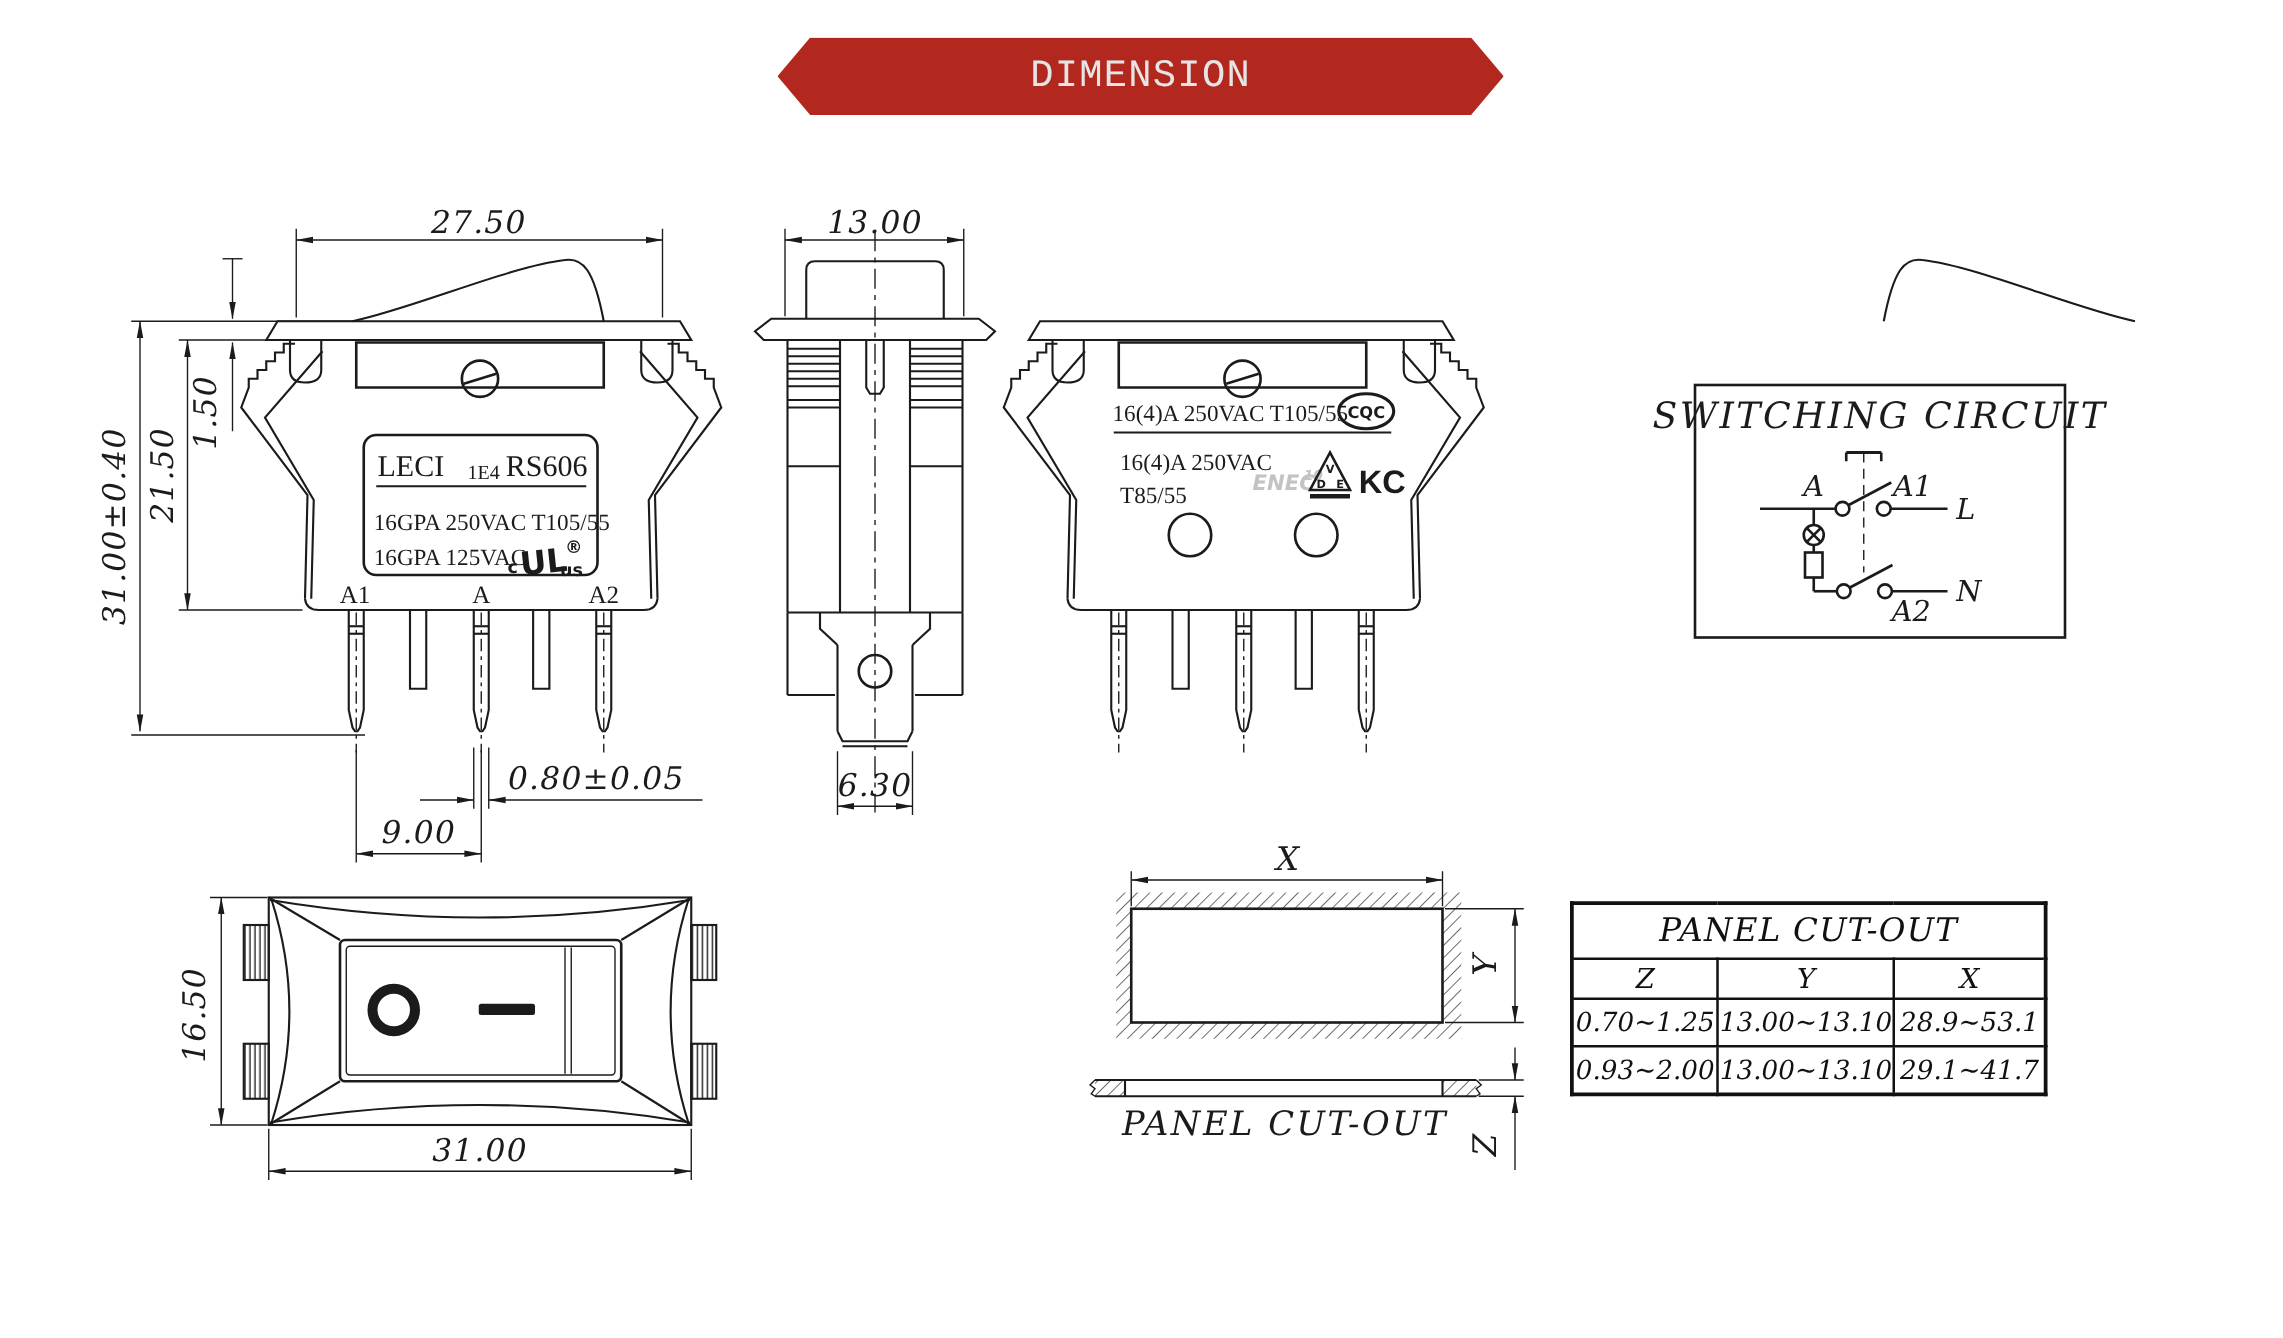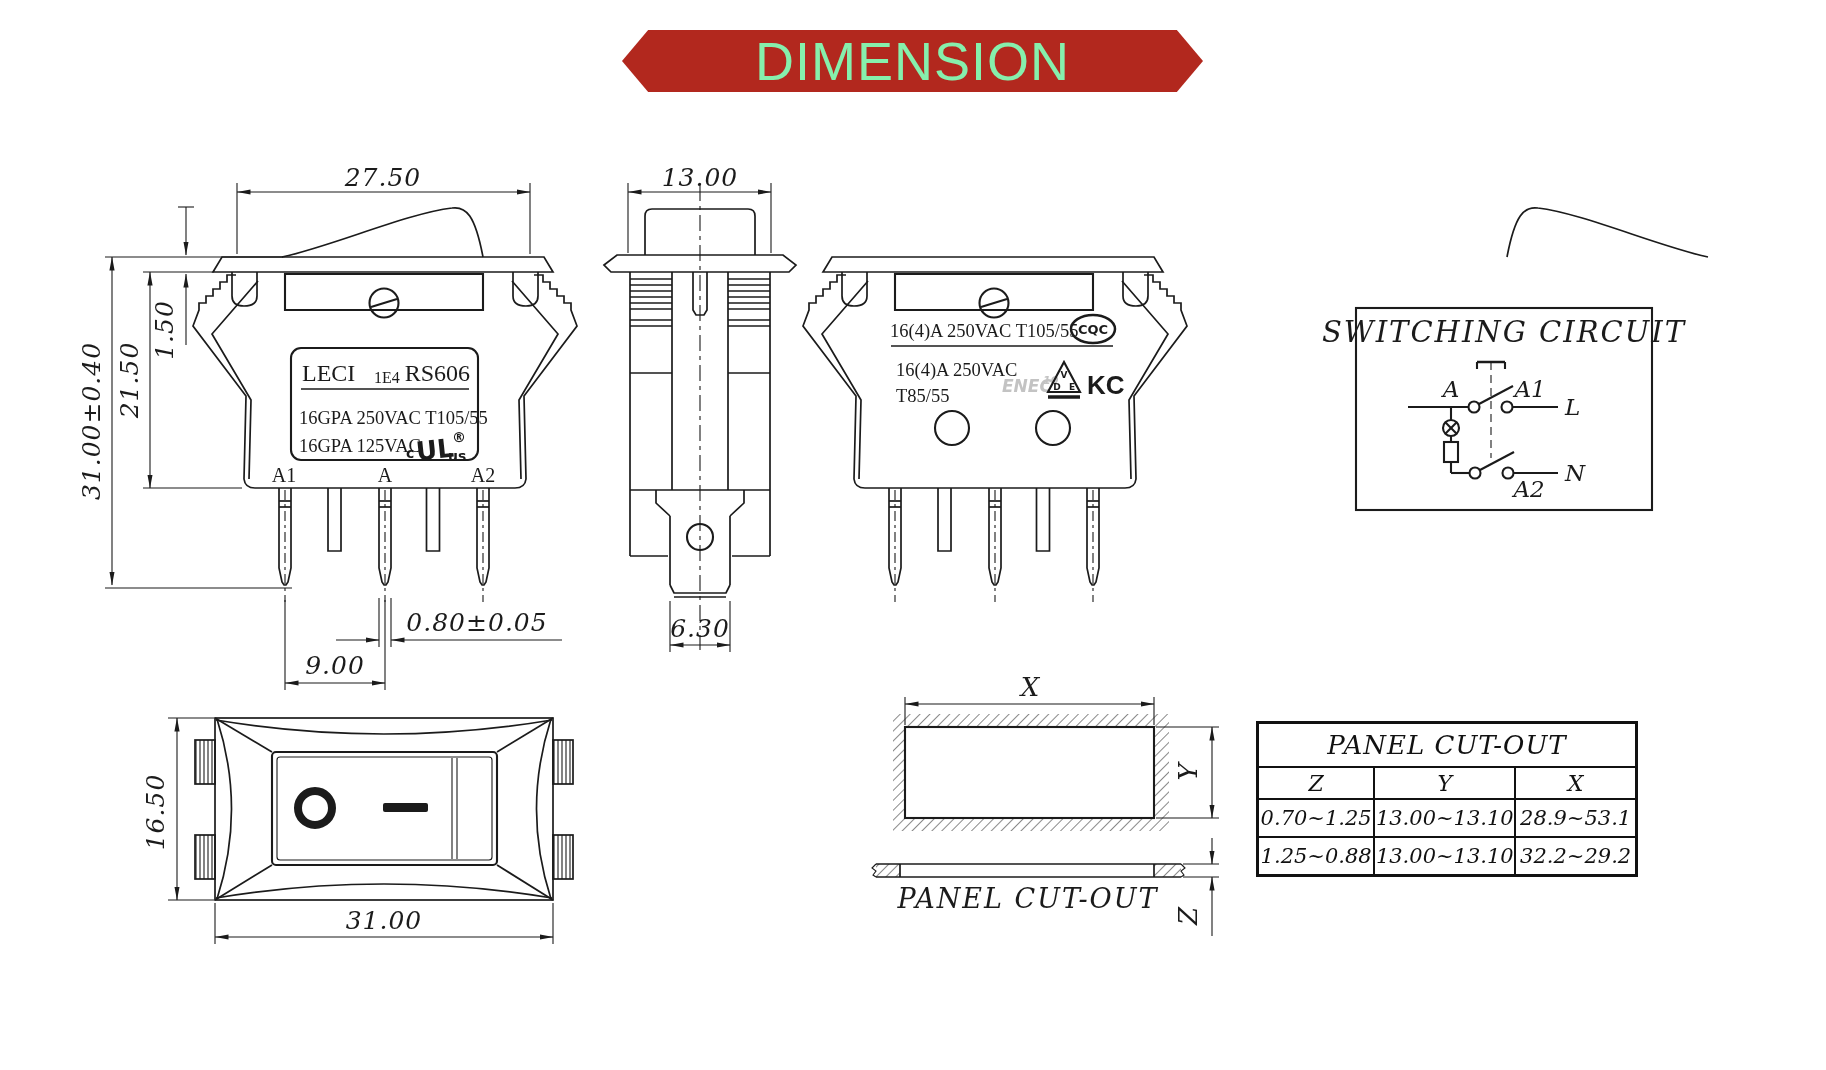--- a/index.html
+++ b/index.html
@@ -1,20 +1,20 @@
 <!DOCTYPE html>
 <html><head>
 <meta charset="utf-8">
 <style>
   html,body{margin:0;padding:0;background:#fff;width:1826px;height:1070px;overflow:hidden;position:relative;}
   #stage{position:absolute;left:0;top:0;width:1826px;height:1070px;}
   .banner{position:absolute;left:622px;top:30px;width:581px;height:62px;background:#B2281E;
     clip-path:polygon(0 50%,4.5% 0,95.5% 0,100% 50%,95.5% 100%,4.5% 100%);
     display:flex;align-items:center;justify-content:center;}
-  .banner span{font-family:Liberation Sans, sans-serif;font-size:54px;color:#86efac;letter-spacing:1px;}
+  .banner span{font-family:Liberation Mono, monospace;font-size:31px;color:#e5e5e5;letter-spacing:1px;}
   svg{position:absolute;left:0;top:0;}
   svg .ln{stroke:#1b1b1b;stroke-width:1.7;fill:none;}
   svg .thin{stroke:#1b1b1b;stroke-width:1.1;fill:none;}
   svg .th2{stroke:#1b1b1b;stroke-width:2.1;fill:none;}
   svg .th25{stroke:#1b1b1b;stroke-width:2.5;fill:none;}
   svg text{fill:#1b1b1b;}
   .dim{font:italic 25px "DejaVu Serif",serif;letter-spacing:1px;}
   .dimXYZ{font:italic 26px "DejaVu Serif",serif;}
   .lbl{font:20px "Liberation Serif",serif;}
   .plate1{font:24px "Liberation Serif",serif;}
@@ -369,20 +369,20 @@
         <td style="width:117px">Z</td>
         <td style="width:140px">Y</td>
         <td style="width:125px">X</td>
       </tr>
       <tr class="t-row">
         <td>0.70~1.25</td>
         <td>13.00~13.10</td>
         <td>28.9~53.1</td>
       </tr>
       <tr class="t-row">
-        <td>1.25~0.88</td>
+        <td>0.93~2.00</td>
         <td>13.00~13.10</td>
-        <td>32.2~29.2</td>
+        <td>29.1~41.7</td>
       </tr>
     </tbody>
   </table>
 
 </div>
 
 </body></html>

